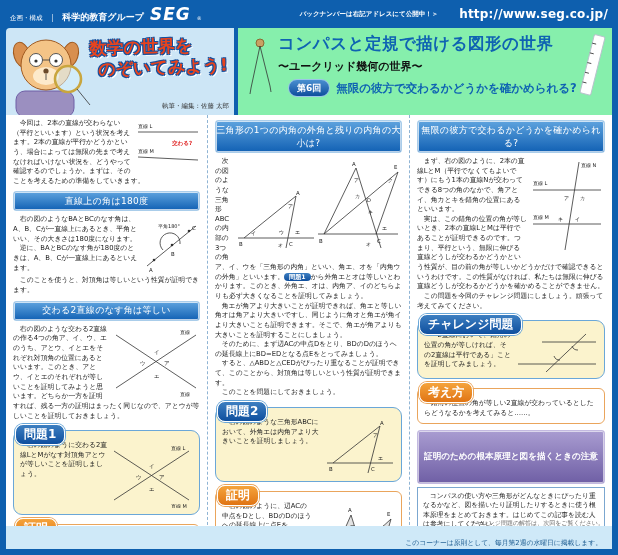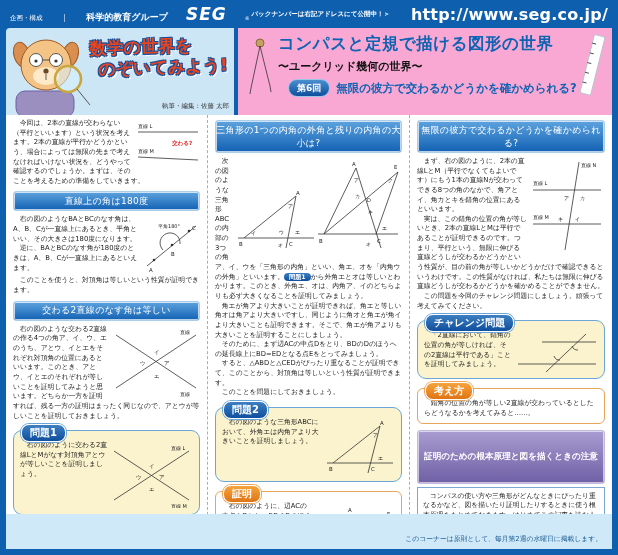--- a/index.html
+++ b/index.html
@@ -4,39 +4,39 @@
 <style>
   html,body{margin:0;padding:0;}
   body{
     width:618px;height:555px;position:relative;overflow:hidden;
     background:#0e5fae;
     font-family:"DejaVu Sans","Liberation Sans",sans-serif;
     -webkit-font-smoothing:antialiased;
   }
   
   .topbar{height:28px;background:#0e5fae;color:#fff;display:flex;justify-content:space-between;align-items:center;padding:0 10px;box-sizing:border-box;}
-  .tb-left{display:flex;align-items:baseline;gap:18px;}
+  .tb-left{display:flex;align-items:baseline;gap:6px;}
   .tb-plan{font-size:6.5px;}
   .tb-div{font-size:8px;}
   .tb-brand{font-size:9px;font-weight:bold;}
   .tb-logo{font-size:17px;font-weight:bold;font-style:italic;letter-spacing:1px;}
   .tb-reg{font-size:5px;vertical-align:super;}
   .tb-right{display:flex;align-items:center;gap:21px;}
   .tb-note{font-size:6.5px;font-weight:bold;}
-  .tb-url{font-size:16px;font-weight:bold;letter-spacing:.2px;}
+  .tb-url{font-size:12px;font-weight:bold;letter-spacing:.2px;}
   
   .header-row{display:flex;gap:4px;margin:0 6px;height:87px;}
   .mascot-panel{width:228px;background:#cde6f6;border-radius:4px 0 0 0;position:relative;overflow:hidden;flex:none;}
   .mascot-svg{position:absolute;left:0;bottom:-2px;}
   .mascot-title{position:absolute;left:84px;top:8px;line-height:1.25;transform:rotate(-2deg);}
   .mt1,.mt2{font-size:17px;font-weight:bold;color:#e8441e;
     text-shadow:-1px -1px 0 #15509e,1px -1px 0 #15509e,-1px 1px 0 #15509e,1px 1px 0 #15509e,2px 2px 0 #ffffff;}
   .mt2{margin-left:8px;}
   .credit{position:absolute;right:5px;bottom:4px;font-size:6.5px;color:#333;}
-  .title-panel{flex:1;background:#f9a8d4;position:relative;overflow:hidden;padding:5px 30px 8px 40px;box-sizing:border-box;}
+  .title-panel{flex:1;background:#86efac;position:relative;overflow:hidden;padding:5px 30px 8px 40px;box-sizing:border-box;}
   .compass-icon-svg{position:absolute;left:5px;top:8px;}
   .ruler-icon-svg{position:absolute;right:4px;top:4px;}
   .main-title{font-size:16.5px;font-weight:bold;color:#0f63b2;letter-spacing:.5px;white-space:nowrap;}
   .subtitle{text-align:left;font-size:11px;font-weight:bold;color:#111;margin-top:4px;}
   .episode-row{display:flex;align-items:center;gap:6px;margin-top:5px;padding-left:10px;}
   .episode-badge{background:linear-gradient(180deg,#4a8fd0,#0f4f9e);color:#fff;font-size:9px;font-weight:bold;
     padding:1.5px 8px;border-radius:9px;border:1px solid #9cc6e8;flex:none;}
   .episode-title{font-size:11.5px;font-weight:bold;color:#0f63b2;white-space:nowrap;}
   
   .body-area{background:#fff;margin:0 6px;height:415px;display:grid;grid-template-columns:1fr 1fr 1fr;box-sizing:border-box;}
@@ -48,36 +48,36 @@
     margin:5px 0 4px;letter-spacing:.3px;}
   .sec-header.first{margin-top:1px;}
   .purple-header{background:linear-gradient(180deg,#a99cd1,#6f5fa5);color:#fff;font-weight:bold;font-size:8.6px;
     text-align:center;border-radius:3px;padding:20px 0;border:1px solid #c3b9e0;box-shadow:inset 0 0 0 1px rgba(255,255,255,.6);
     margin:6px 0 3px;}
   .fig-right{float:right;margin:1px 0 2px 4px;}
   .pbox{position:relative;background:#fbf3cd;border:1.5px solid #6aa7d8;border-radius:9px;
     padding:10px 6px 4px 6px;margin:9px 0 3px;}
   .obox{position:relative;background:#fff;border:1.5px solid #eaa55c;border-radius:6px;
     padding:10px 6px 4px 6px;margin:9px 0 3px;}
-  .badge{position:absolute;top:-7px;left:7px;font-size:10px;font-weight:bold;color:#fff;
+  .badge{position:absolute;top:-7px;left:1px;font-size:12px;font-weight:bold;color:#fff;
     padding:1px 8px;border-radius:8px;white-space:nowrap;}
   .badge-blue{background:linear-gradient(180deg,#3d7fc1,#0f4f9e);border:1px solid #fff;box-shadow:0 0 0 1px #6aa7d8;}
   .badge-orange{background:linear-gradient(180deg,#f5a43c,#e07414);border:1px solid #fff;box-shadow:0 0 0 1px #eaa55c;}
   .inline-ref{display:inline-block;background:linear-gradient(180deg,#3d7fc1,#0f4f9e);color:#fff;font-weight:bold;
     font-size:6.2px;padding:0 5px;border-radius:6px;text-indent:0;}
   .clear{clear:both;}
   .principles-box{border:1px solid #7ba7d0;padding:4px 5px;margin-top:2px;}
   .ph-list{margin:1px 0 0;padding:0;list-style:none;}
   .ph-list li{line-height:1.42;padding-left:7px;text-indent:-7px;margin:0;}
   .ph-heading{font-weight:bold;line-height:1.5;}
   .tools-float{float:right;width:66px;margin:2px 0 0 3px;text-align:center;}
   .caption{position:absolute;right:8px;bottom:2px;font-size:6px;color:#666;}
   
-  .footer{position:absolute;left:6px;right:6px;bottom:6px;height:35px;background:#cfe9f8;
-    box-sizing:border-box;text-align:right;padding:12px 10px 0;}
+  .footer{position:absolute;left:6px;right:6px;bottom:6px;height:23px;background:#cfe9f8;
+    box-sizing:border-box;text-align:right;padding:4px 10px 0;}
   .footer span{font-size:6.8px;color:#19598f;}
   
   svg text{font-family:"DejaVu Sans","Liberation Sans",sans-serif;font-size:5.4px;fill:#222;}
   svg .tiny{font-size:5px;}
   svg .red{fill:#e02a2a;font-size:5.6px;font-weight:bold;}
   svg line,svg path{stroke:#333;stroke-width:.8;fill:none;}
 </style>
 </head>
 <body>
 

